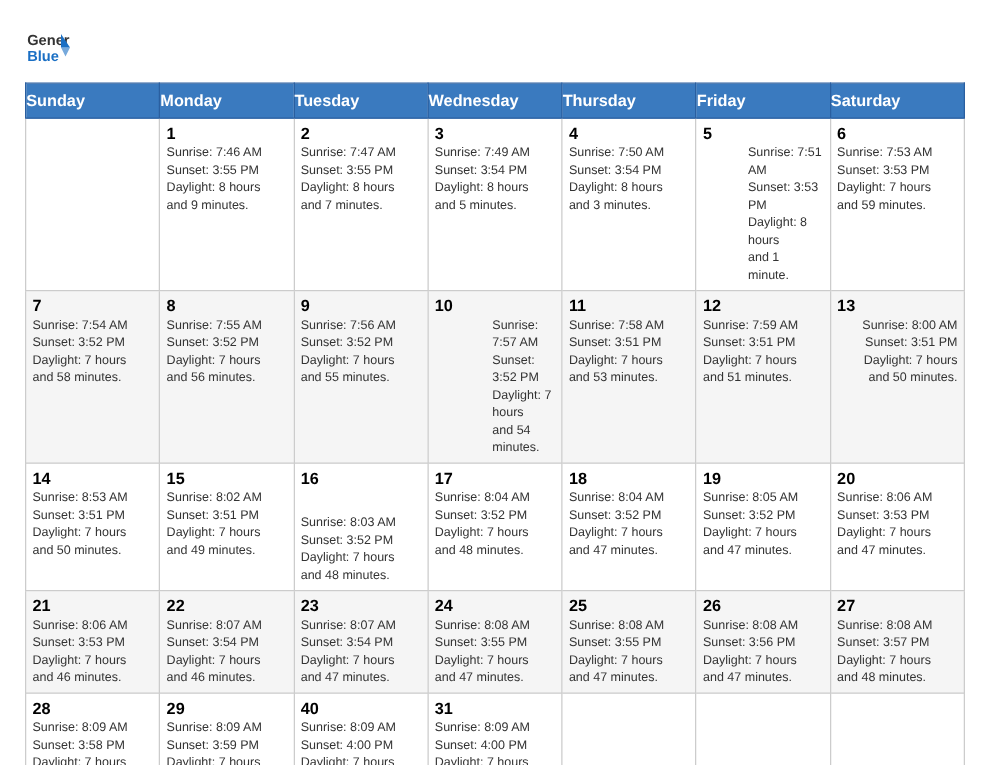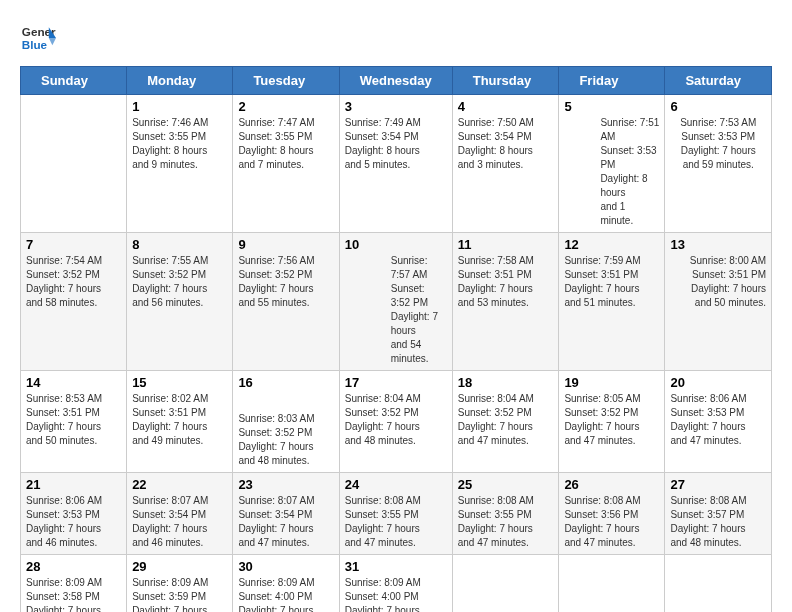--- a/index.html
+++ b/index.html
@@ -38,21 +38,21 @@
       color: #555;
     }
     table {
       width: 100%;
       border-collapse: collapse;
       font-size: 11px;
     }
     thead tr th {
       background-color: #3a7abf;
       color: #fff;
-      padding: 6px 20px;
+      padding: 6px 0;
       text-align: left;
       font-size: 13px;
       font-weight: bold;
       border: 1px solid #2a5fa0;
     }
     tbody tr td {
       border: 1px solid #ccc;
       vertical-align: top;
       padding: 4px 5px;
       height: 80px;
@@ -142,21 +142,21 @@
         </td>
         <td>
           <span class="day-num">5</span>
           <div class="day-info" style="white-space: pre-line; margin-left: 36px;">Sunrise: 7:51 AM
 Sunset: 3:53 PM
 Daylight: 8 hours
 and 1 minute.</div>
         </td>
         <td>
           <span class="day-num">6</span>
-          <div class="day-info" style="white-space: pre-line; text-align: center;">Sunrise: 7:53 AM
+          <div class="day-info" style="white-space: pre-line;">Sunrise: 7:53 AM
 Sunset: 3:53 PM
 Daylight: 7 hours
 and 59 minutes.</div>
         </td>
       </tr>
       <tr>
         <td>
           <span class="day-num">7</span>
           <div class="day-info" style="white-space: pre-line;">Sunrise: 7:54 AM
 Sunset: 3:52 PM
@@ -317,21 +317,21 @@
 and 49 minutes.</div>
         </td>
         <td>
           <span class="day-num">29</span>
           <div class="day-info" style="white-space: pre-line;">Sunrise: 8:09 AM
 Sunset: 3:59 PM
 Daylight: 7 hours
 and 49 minutes.</div>
         </td>
         <td>
-          <span class="day-num">30</span>
+          <span class="day-num">40</span>
           <div class="day-info" style="white-space: pre-line;">Sunrise: 8:09 AM
 Sunset: 4:00 PM
 Daylight: 7 hours
 and 50 minutes.</div>
         </td>
         <td>
           <span class="day-num">31</span>
           <div class="day-info" style="white-space: pre-line;">Sunrise: 8:09 AM
 Sunset: 4:00 PM
 Daylight: 7 hours

